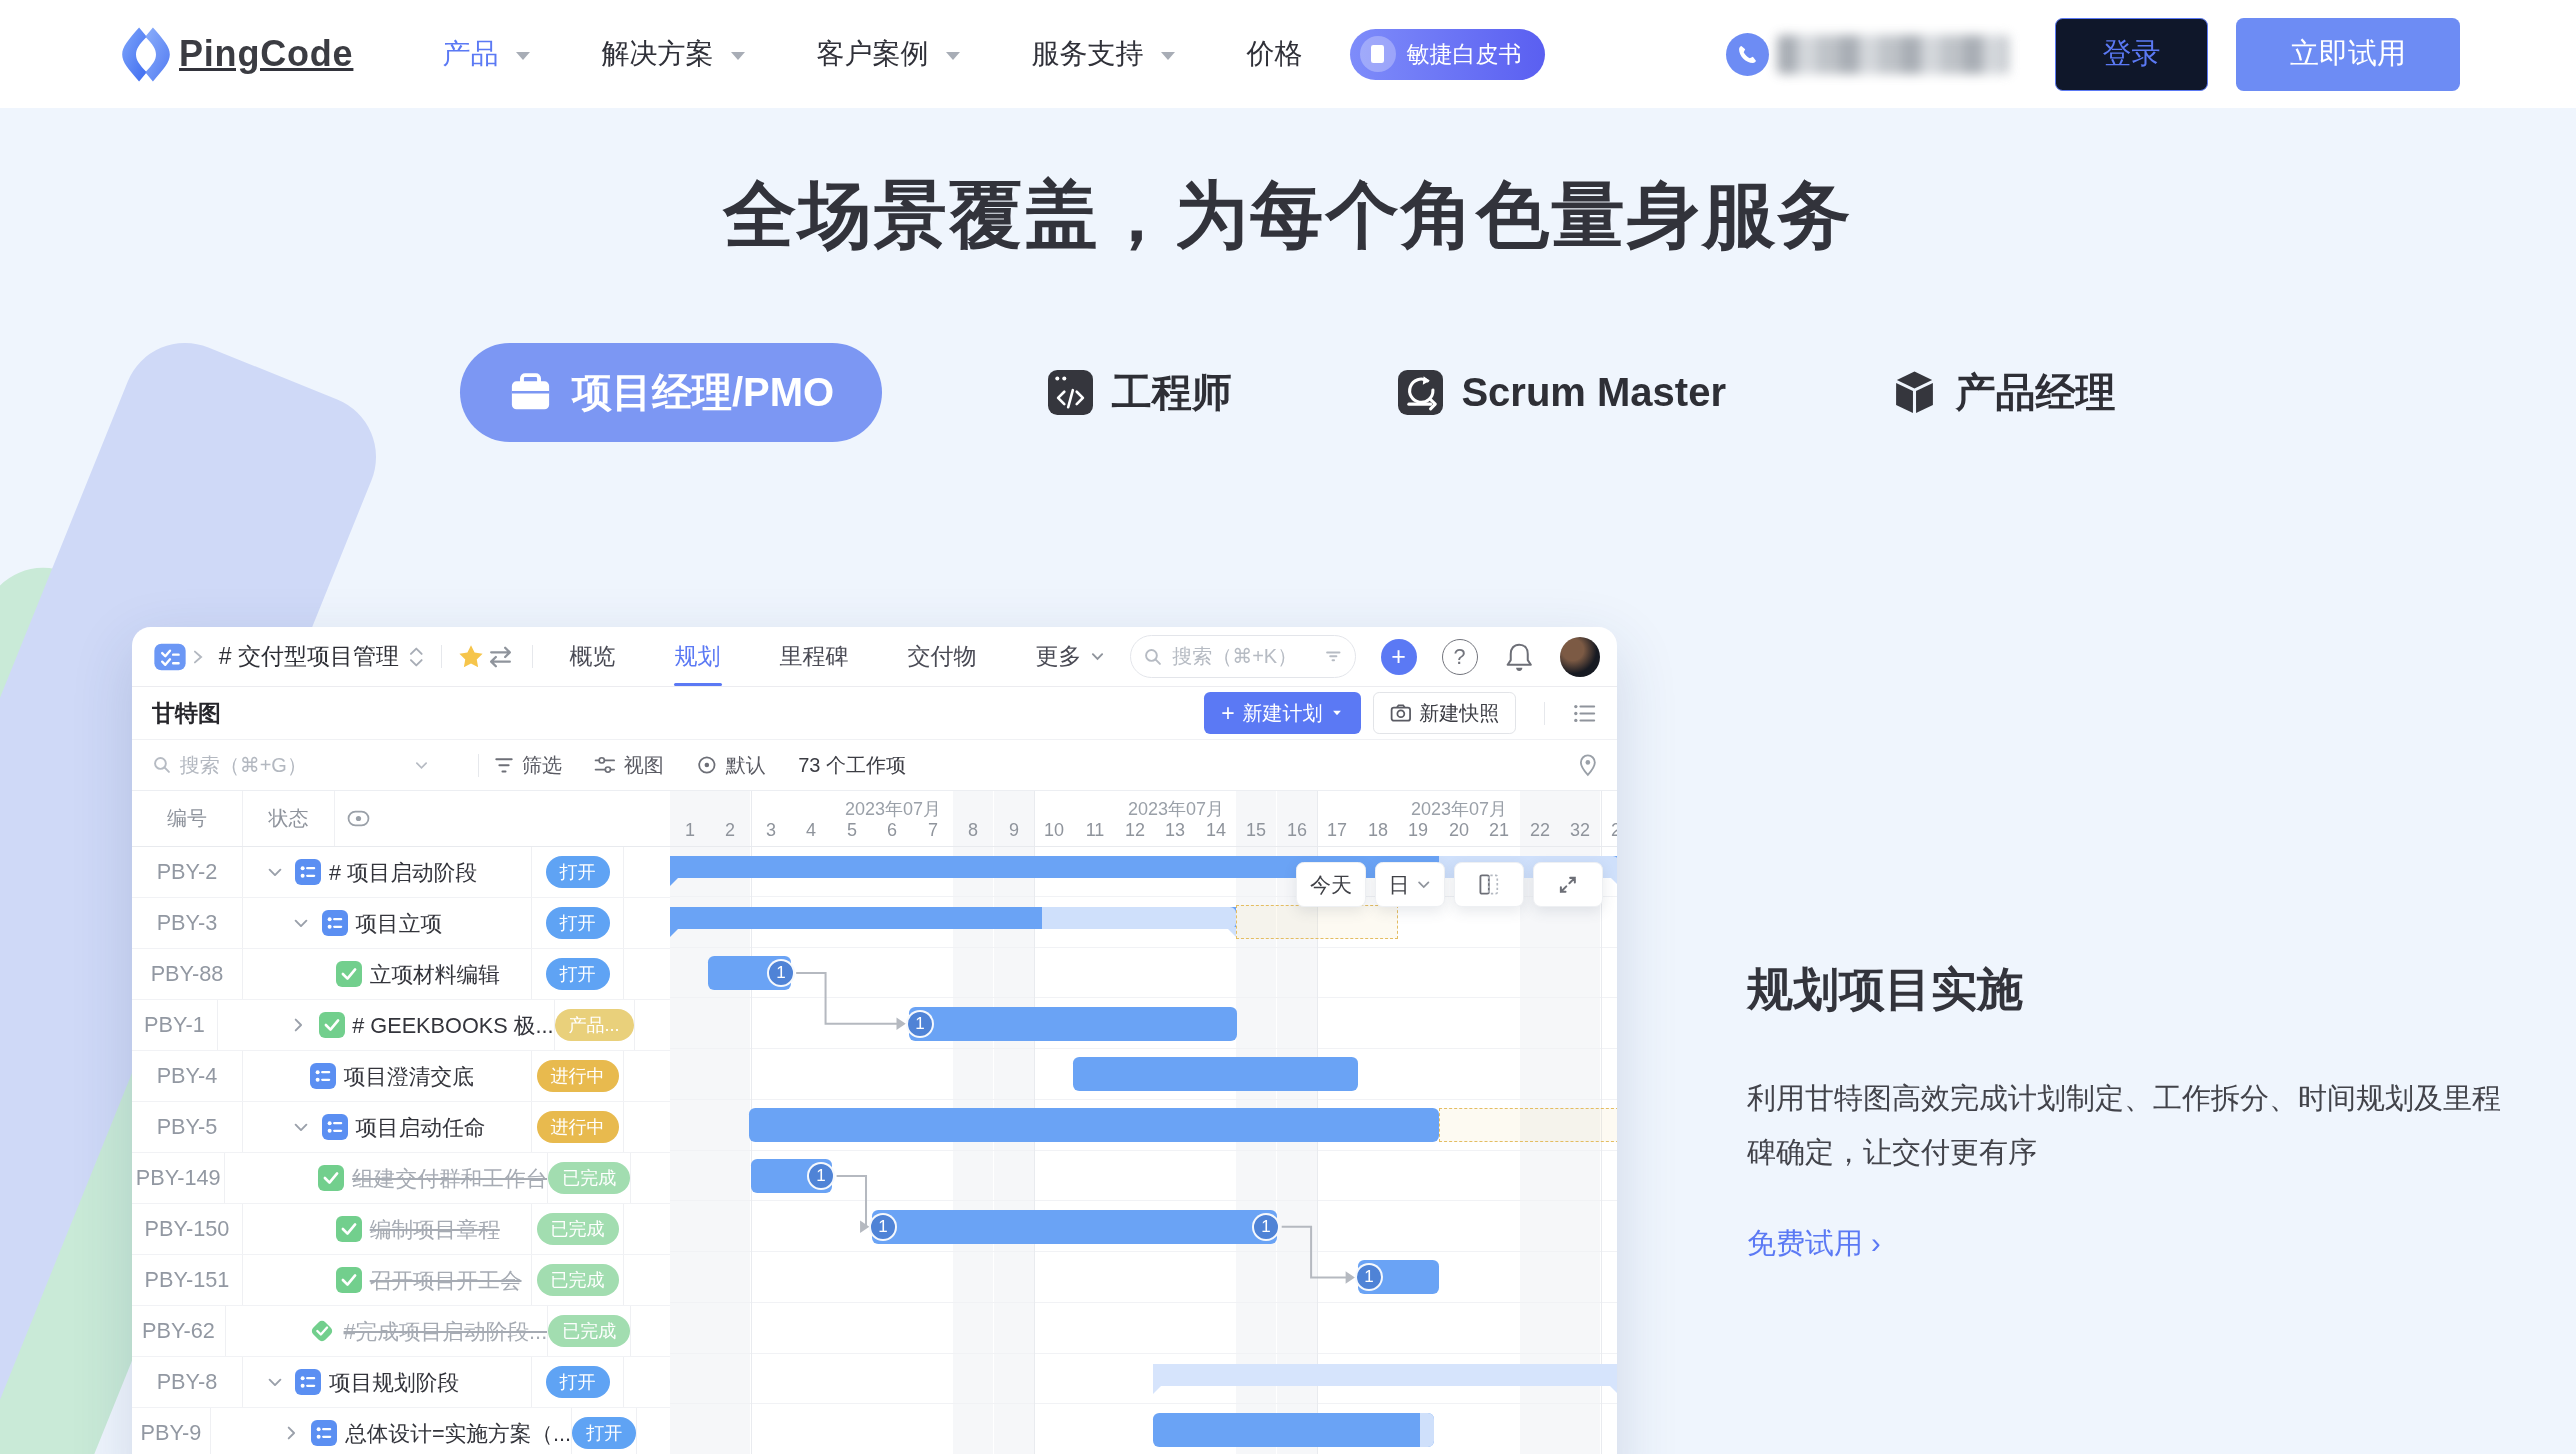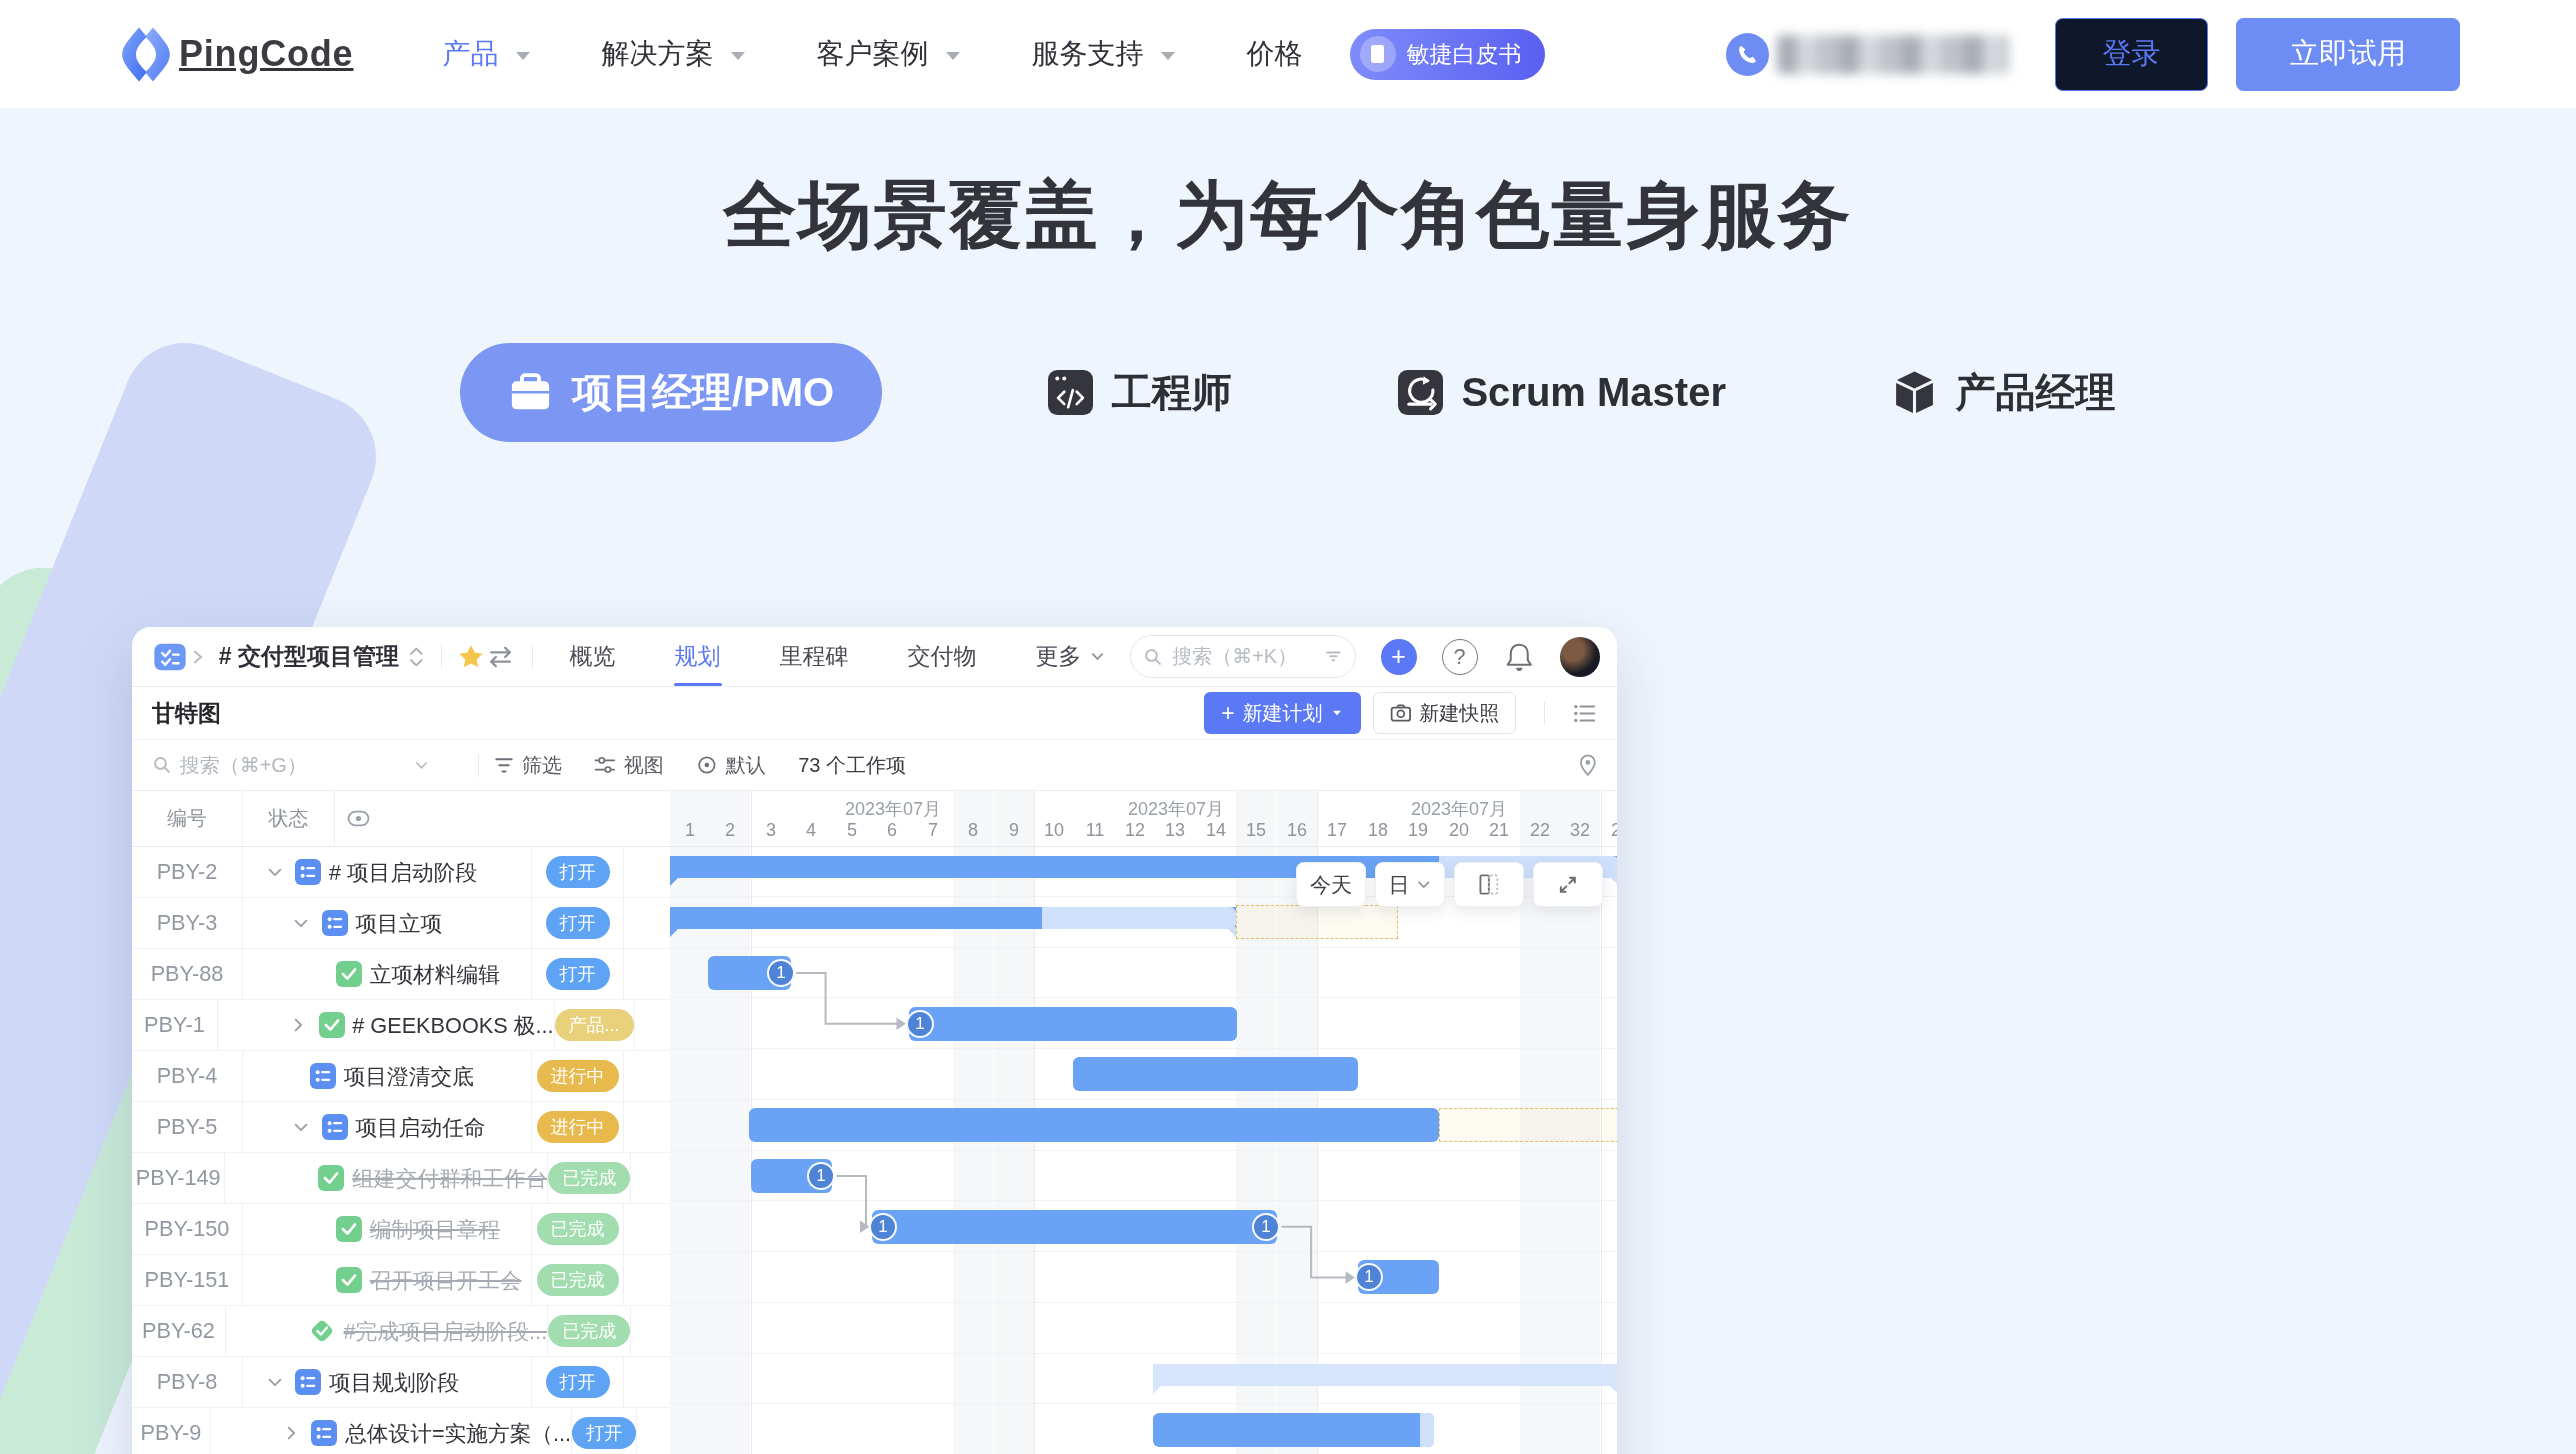--- a/index.html
+++ b/index.html
@@ -41,21 +41,21 @@
         color:#32333b;letter-spacing:2.3px;}
   .roles{position:relative;z-index:2;margin-top:77px;display:flex;justify-content:center;
          align-items:center;gap:166px;}
   .role{display:flex;align-items:center;gap:18.6px;font-size:40px;font-weight:bold;color:#2e2f36;cursor:pointer;}
   .role.active{background:#7c97f3;color:#fff;border-radius:54px;height:99px;padding:0 48px;}
   
   .card{position:absolute;z-index:3;left:132px;top:627px;width:1485px;height:874px;background:#fff;
         border-radius:18.6px;box-shadow:0 20px 62px rgba(40,60,110,.16);overflow:hidden;}
   .crumb{position:absolute;left:0;top:0;right:0;height:60px;display:flex;align-items:center;
          padding:0 17px 0 20px;box-sizing:border-box;border-bottom:0.8px solid #ececf0;font-size:23px;}
-  .crumb .tit{color:#2e2f36;font-weight:700;margin:0 7.7px 0 10.8px;white-space:nowrap;}
+  .crumb .tit{color:#2e2f36;font-weight:400;margin:0 7.7px 0 10.8px;white-space:nowrap;}
   .vsep{width:0.8px;height:23px;background:#e6e8ec;margin:0 15.5px;}
   .tabs{display:flex;align-items:center;gap:59px;margin-left:21.7px;height:100%;}
   .tab{color:#4a4b55;height:100%;display:flex;align-items:center;position:relative;cursor:pointer;}
   .tab.on{color:#5b79f4;}
   .tab.on::after{content:"";position:absolute;left:50%;transform:translateX(-50%);bottom:0;
                  width:48px;height:3.1px;border-radius:1.5px;background:#5b79f4;}
   .more{display:flex;align-items:center;gap:7.7px;color:#4a4b55;margin-left:59px;cursor:pointer;}
   .crumb-r{margin-left:auto;display:flex;align-items:center;gap:25px;}
   .search{display:flex;align-items:center;gap:9.3px;width:226px;height:43px;border:0.8px solid #e3e5ea;
           border-radius:21.7px;padding:0 12.4px;box-sizing:border-box;color:#b6bbc3;font-size:20px;}
@@ -761,14 +761,19 @@
         </div>
         <div class="cbtn">
           <svg width="21.7" height="21.7" viewBox="0 0 28 28">
               <path d="M17 5 h6 v6 M23 5 l-7 7 M11 23 H5 v-6 M5 23 l7-7" fill="none" stroke="#6d6f77" stroke-width="2.6" stroke-linecap="round"></path>
             </svg>
         </div>
       </div>
     </div>
   </section>
 
+  <aside class="feat">
+    <h2>规划项目实施</h2>
+    <p>利用甘特图高效完成计划制定、工作拆分、时间规划及里程碑确定，让交付更有序</p>
+    <a href="#"><span>免费试用</span> ›</a>
+  </aside>
 </div>
 
 
 </body></html>

